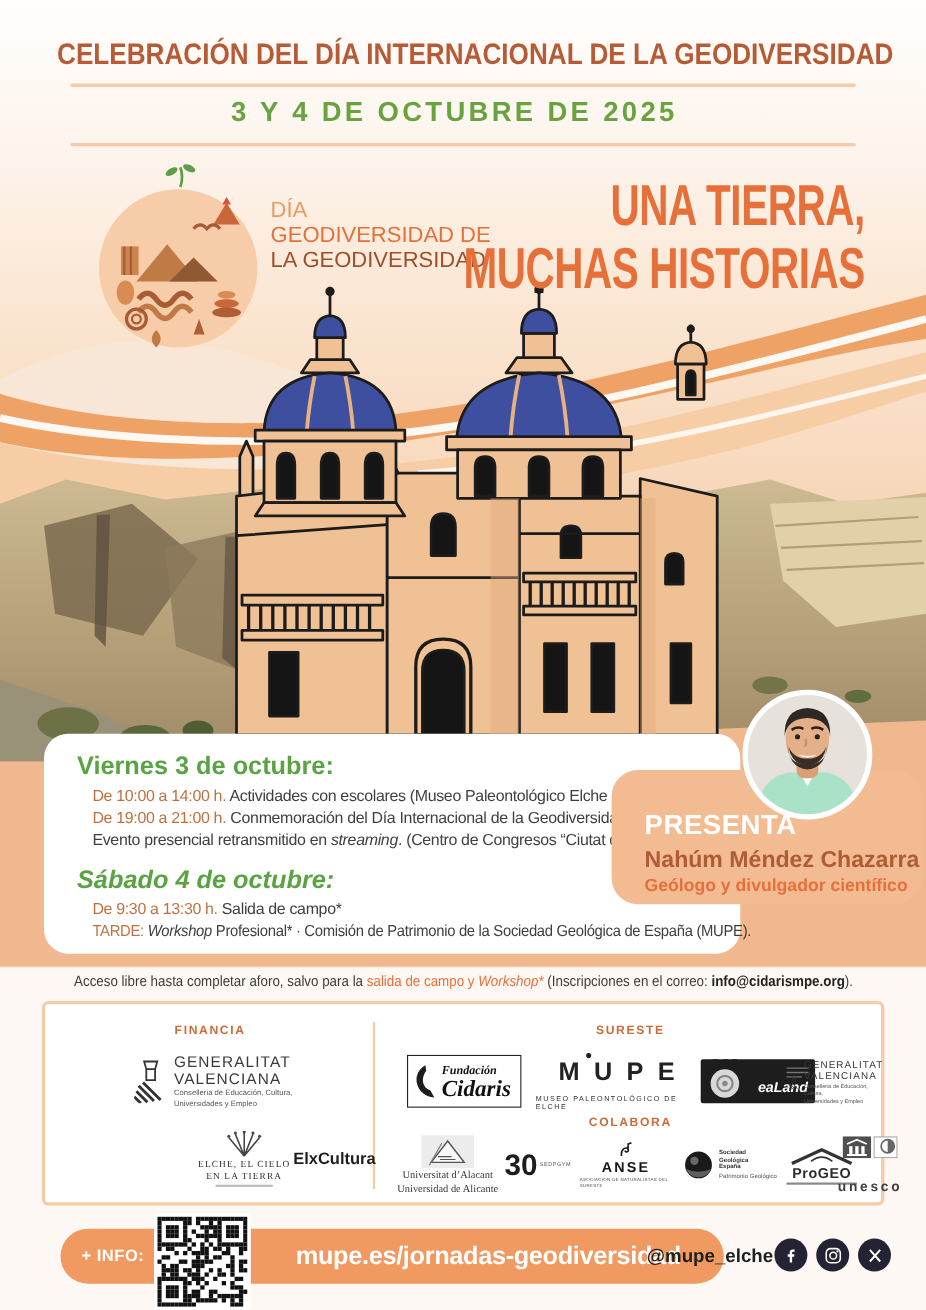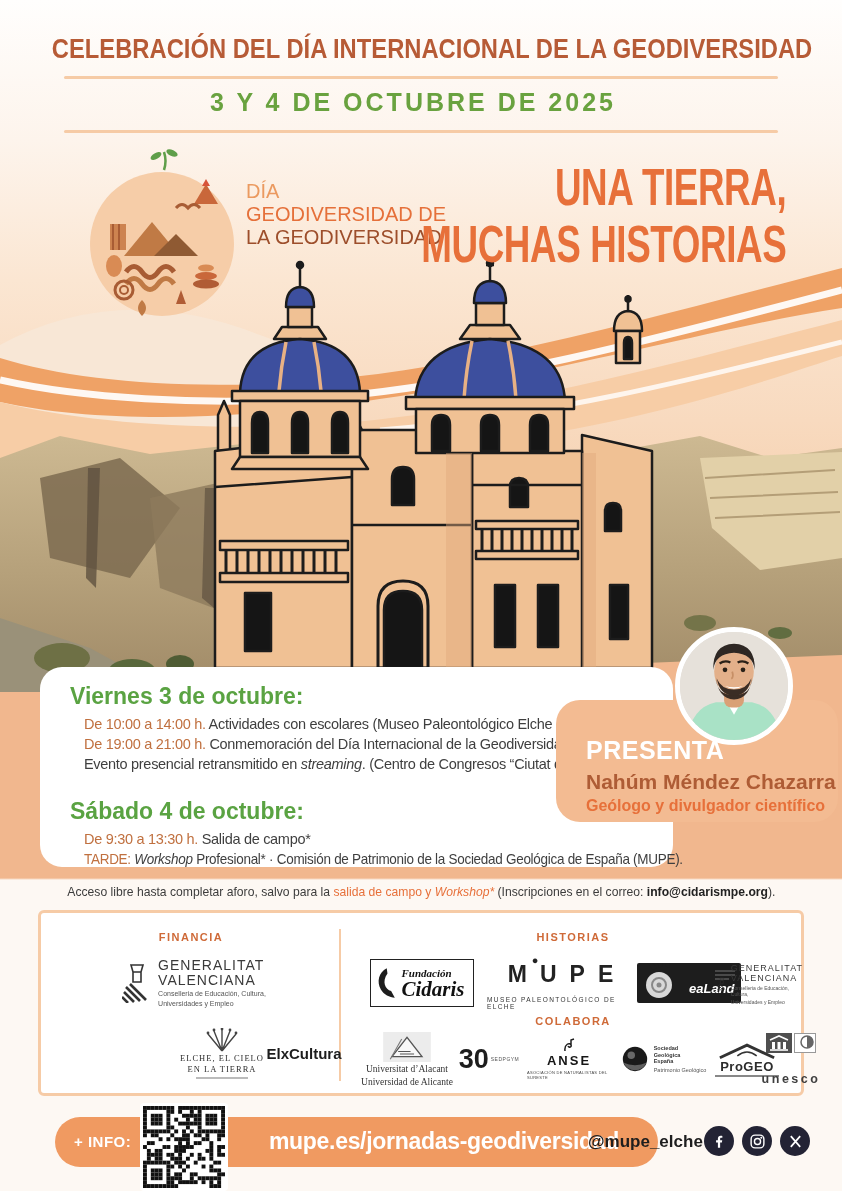--- a/index.html
+++ b/index.html
@@ -22,21 +22,21 @@
   .geo-logo-text{top:180px;left:246px;line-height:23px;font-weight:400;font-size:20px;white-space:nowrap;}
   .glt1{color:#eb9a60;}.glt2{color:#e5703a;}.glt3{color:#9d4e2b;}
   
   .title{top:158px;right:56px;text-align:right;color:#e7703a;font-weight:800;font-size:46px;line-height:50px;letter-spacing:-.5px;transform:scale(.8,1.14);transform-origin:right top;white-space:nowrap;}
   .title span{display:block;}
   
   .sched{left:40px;top:667px;width:633px;height:200px;background:#fff;border-radius:22px;box-sizing:border-box;padding:14px 20px 0 30px;}
   .sh{color:#5aa342;font-weight:700;font-size:23px;margin:2px 0 6px 0;}
   .sline{font-size:14.5px;letter-spacing:-.3px;color:#3f3f3f;margin:4px 0 0 14px;white-space:nowrap;}
   .time{color:#c0703f;}
-  .sat{margin-top:26px;}
+  .sat{margin-top:14px;font-style:italic;}
   .tight{display:inline-block;transform:scaleX(.93);transform-origin:left center;white-space:nowrap;}
   
   .panel{left:556px;top:700px;width:282px;height:122px;background:#f3bb92;border-radius:24px;box-sizing:border-box;padding:36px 0 0 30px;}
   .p-label{color:#fff;font-weight:800;font-size:25px;letter-spacing:.5px;}
   .p-name{color:#ae5c35;font-weight:800;font-size:21px;margin-top:5px;white-space:nowrap;}
   .p-role{color:#e7703a;font-weight:700;font-size:16px;margin-top:3px;}
   .portrait{left:675px;top:627px;width:118px;height:118px;border-radius:50%;border:5px solid #fff;box-sizing:border-box;overflow:hidden;background:#e3ded8;}
   
   .access{top:884px;left:0;right:0;text-align:center;font-size:13.5px;color:#3c3c3c;white-space:nowrap;}
   .access .in{display:inline-block;transform:scaleX(.9);transform-origin:center;}
@@ -269,21 +269,21 @@
 
   <div class="abs access">
     <span class="in">
       <span>Acceso libre hasta completar aforo, salvo para la </span><span class="hl">salida de campo y </span><i class="hl">Workshop*</i><span> (Inscripciones en el correo: </span><span class="email">info@cidarismpe.org</span><span>).</span>
     </span>
   </div>
 
   <div class="abs sponsors">
     <div class="sec-head" style="left:40px;top:18px;width:220px;">FINANCIA</div>
     <div class="vdiv"></div>
-    <div class="sec-head" style="left:320px;top:18px;width:424px;">HISTORIAS</div>
+    <div class="sec-head" style="left:320px;top:18px;width:424px;">SURESTE</div>
     <div class="sec-head" style="left:320px;top:102px;width:424px;">COLABORA</div>
 
     <div class="logo" style="left:48px;top:38px;width:210px;height:64px;">
       <svg width="30" height="40" viewBox="0 0 30 40">
         <path d="M9,2 h12 l-2,7 h-8 z M11,9 h8 v10 h-8 z" fill="none" stroke="#333" stroke-width="1.6"></path>
         <path d="M4,24 L18,38 M2,29 L12,39 M0,34 L6,40 M8,21 L24,37" stroke="#333" stroke-width="2.6"></path>
       </svg>
       <div class="colL">
         <div class="gv-name">GENERALITAT</div>
         <div class="gv-name">VALENCIANA</div>

